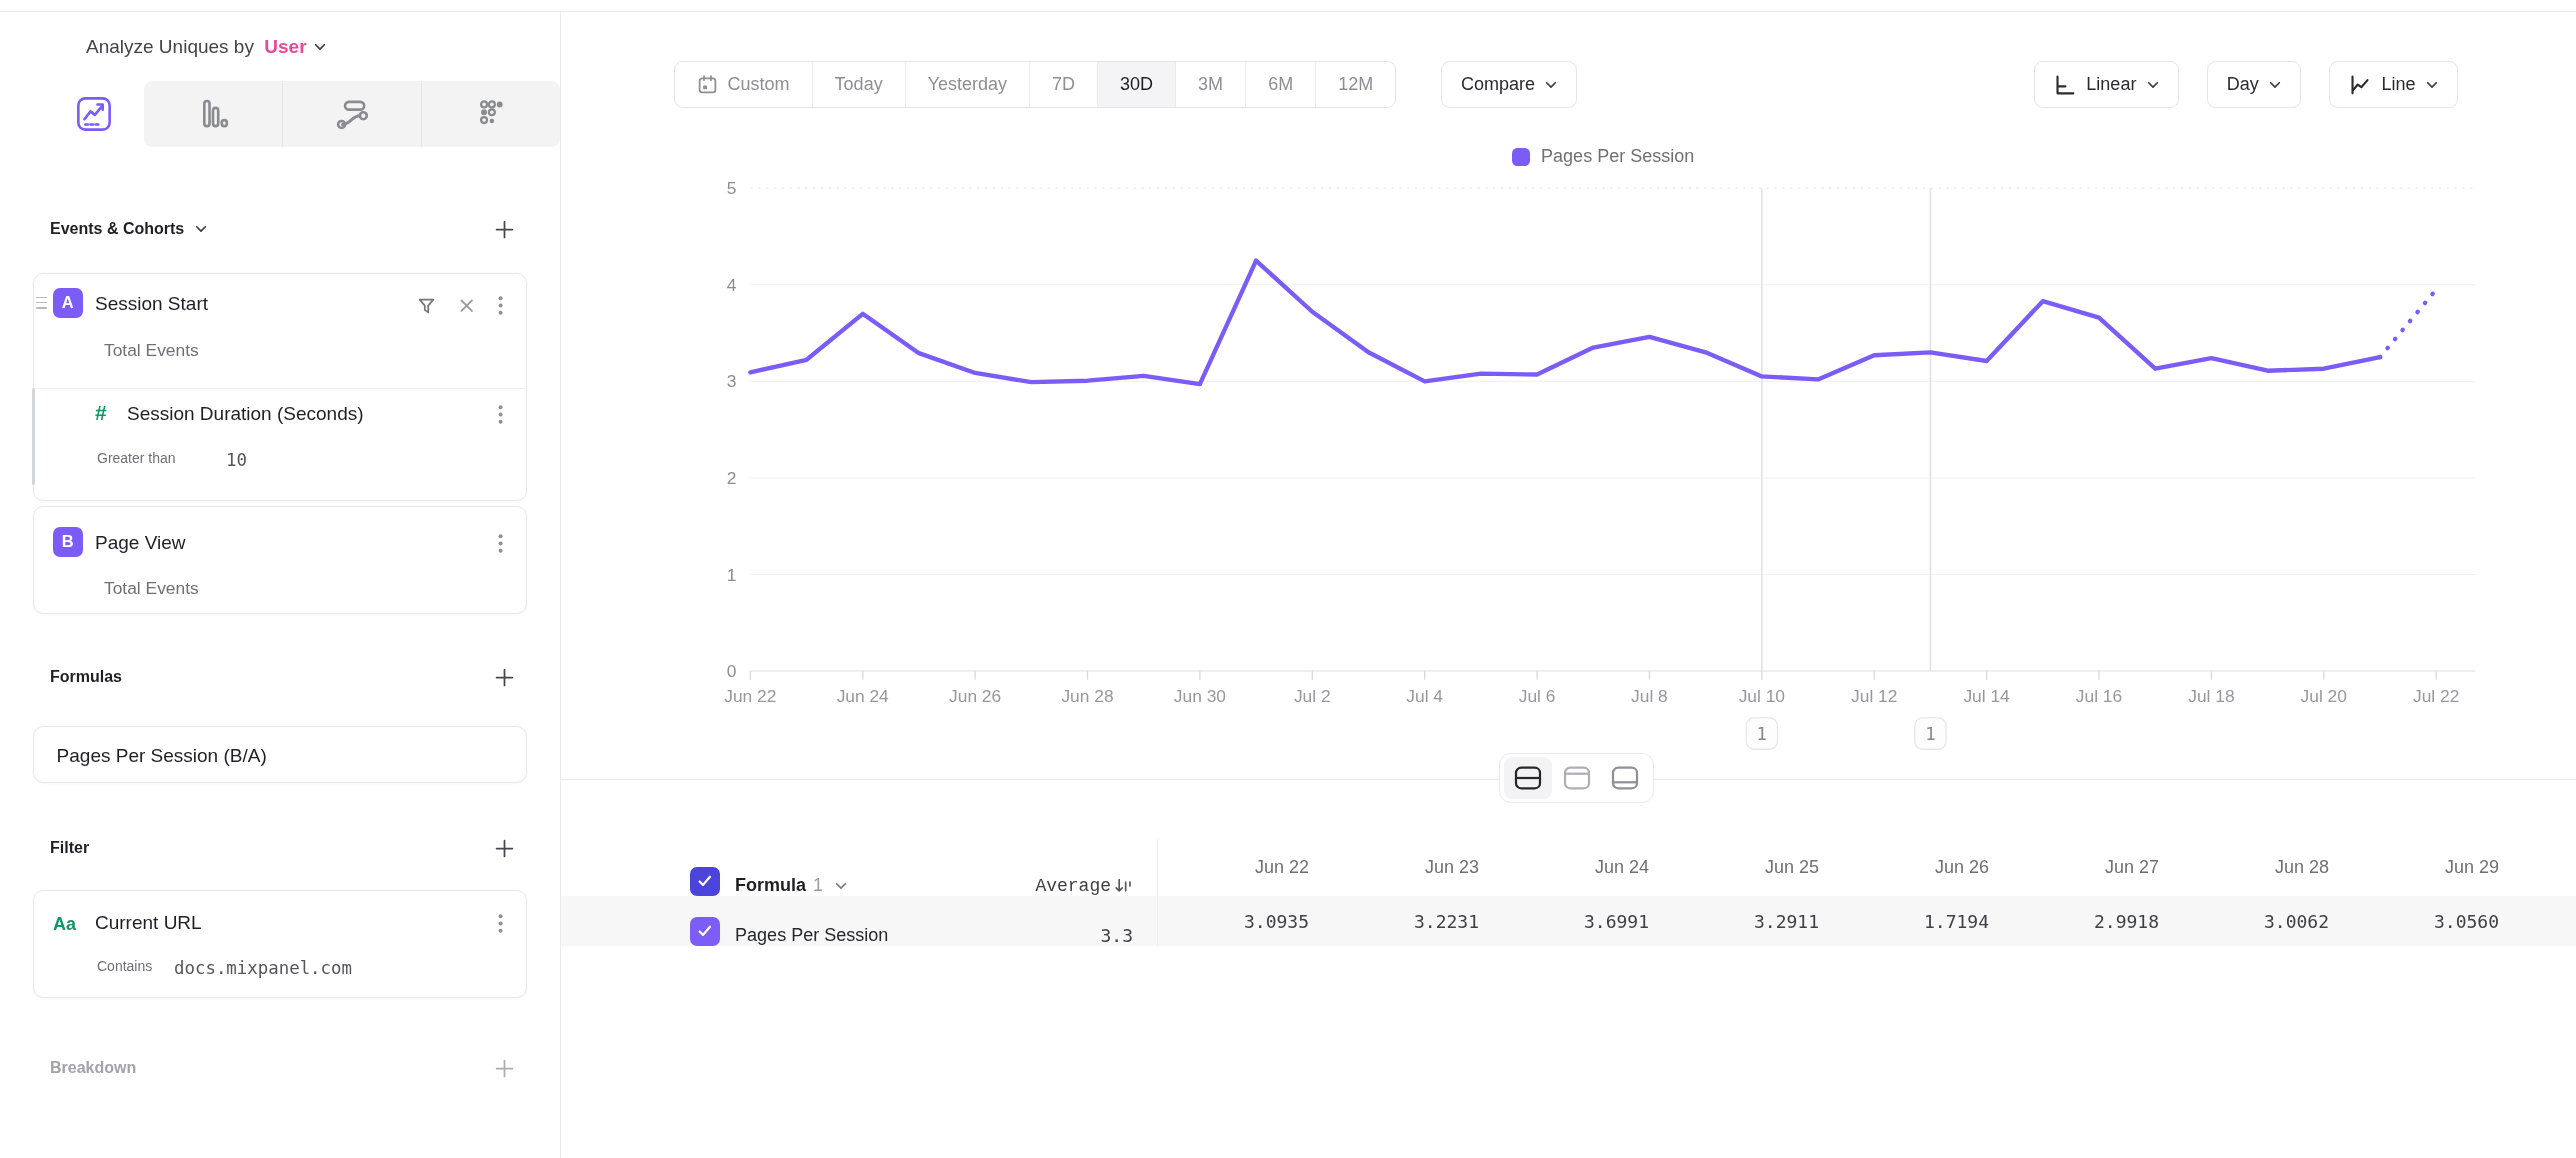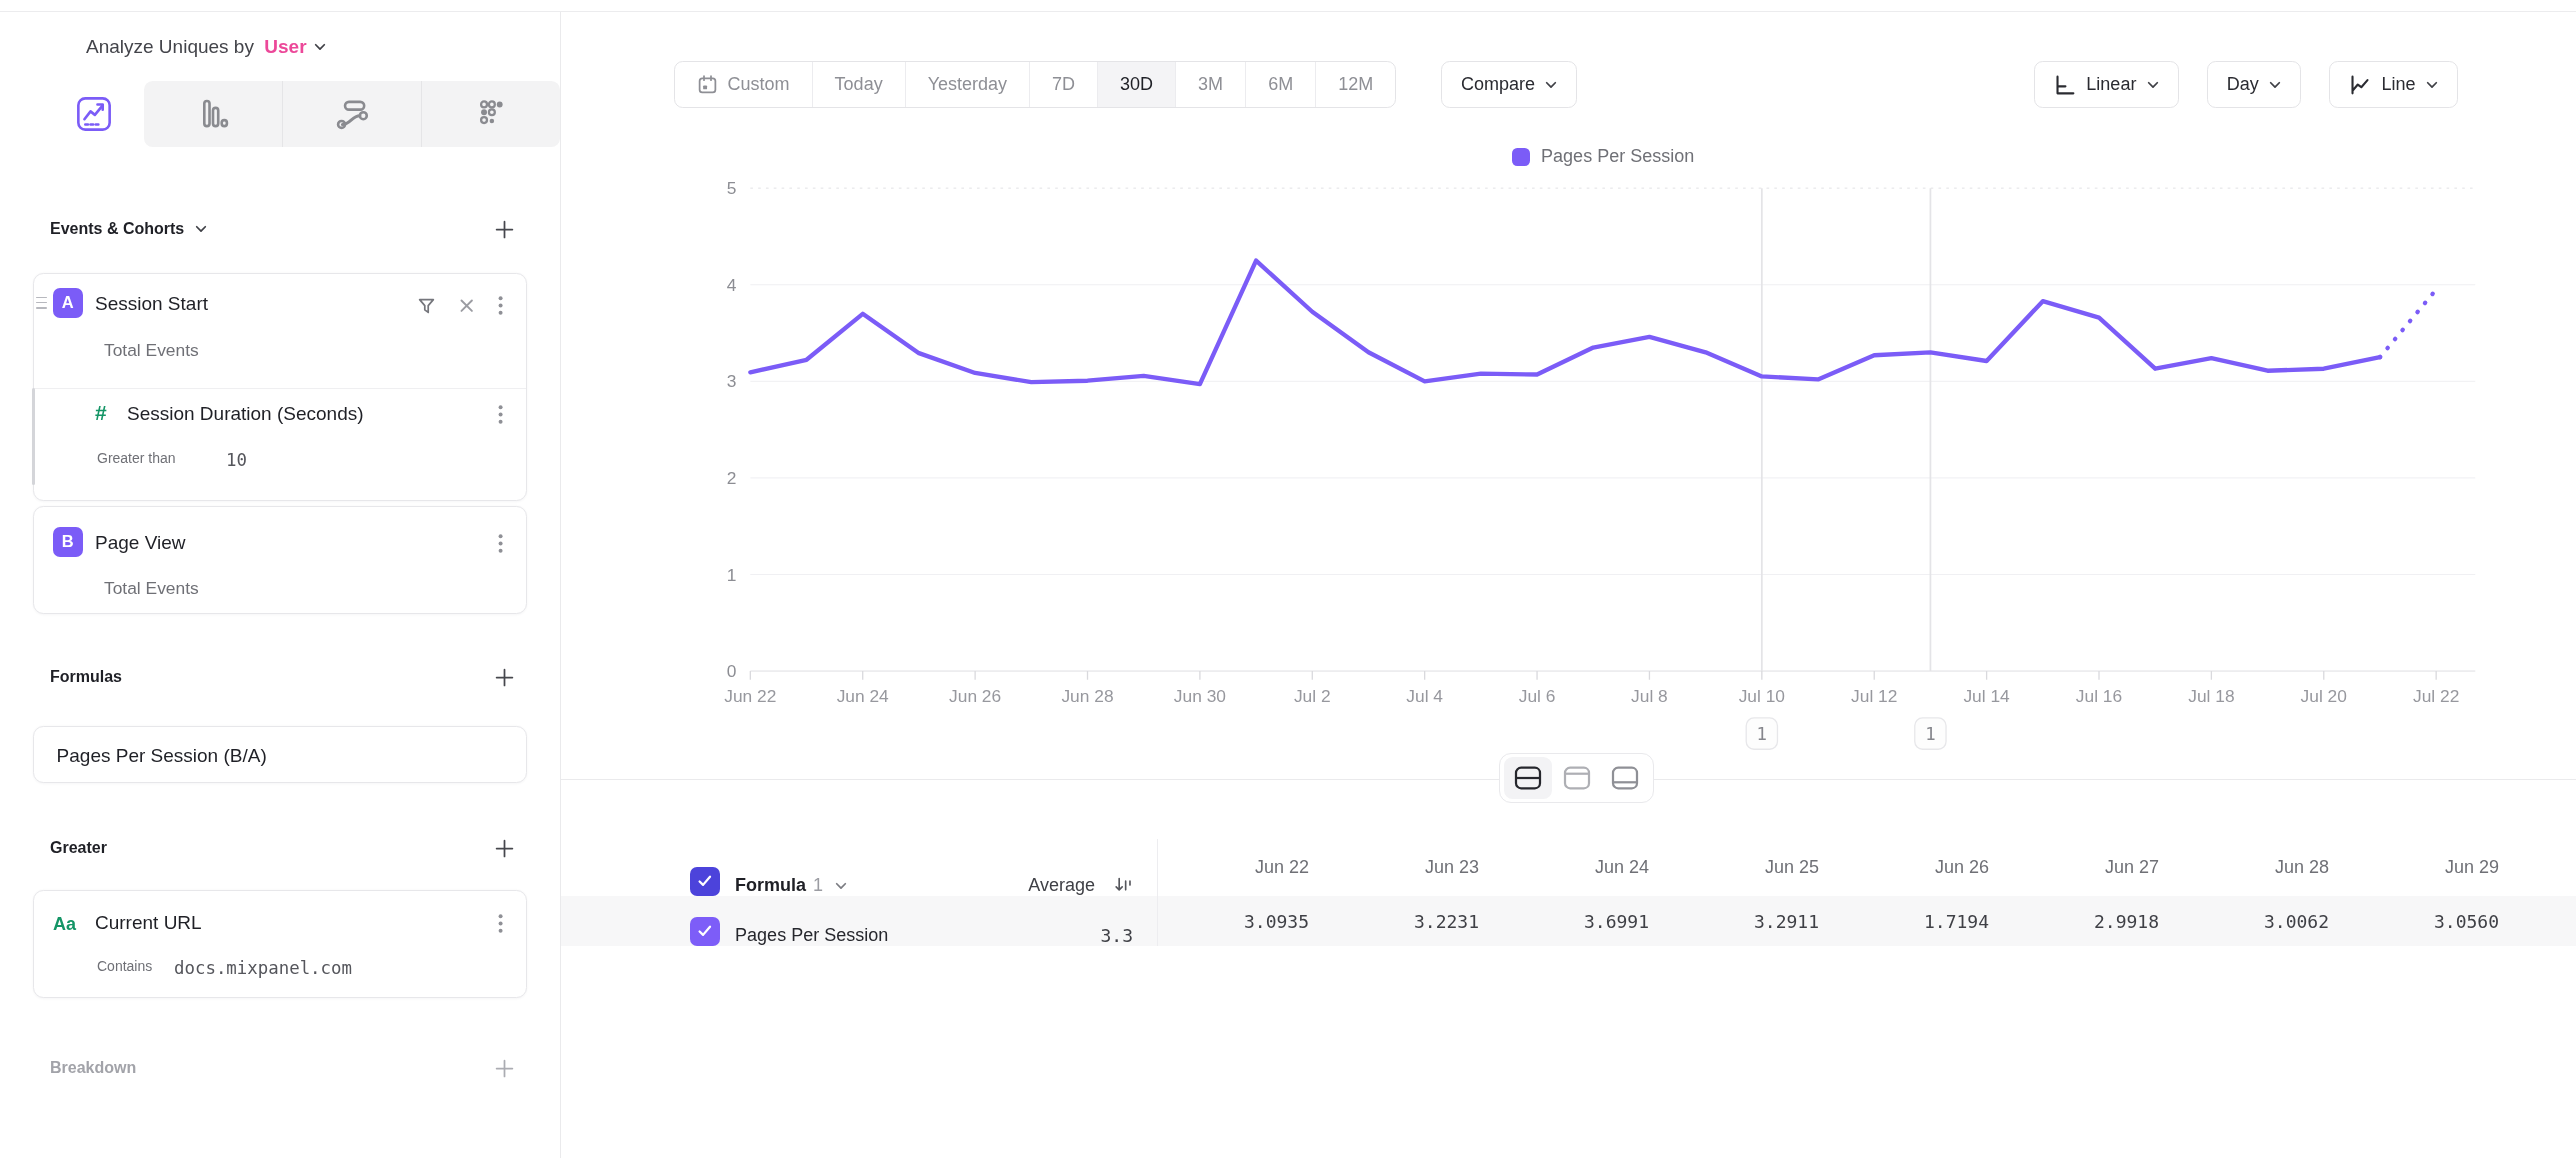--- a/index.html
+++ b/index.html
@@ -62,21 +62,21 @@
   .t-head { top:839px; height:57px; }
   .t-data { top:896px; height:50px; background:#f7f7f8; }
   .left-block { width:597px; display:flex; align-items:flex-end; padding-left:129px; border-right:0.9px solid #ededf0; }
   .chk { width:29.5px; height:29.5px; border-radius:7px; display:flex; align-items:center; justify-content:center; margin-right:15.6px; cursor:pointer; flex:none; }
   .chk.hd { background:#4c43db; }
   .chk.rw { background:#7d5df8; }
   .fname { display:flex; align-items:center; gap:7px; font-size:18px; }
   .fname .b { font-weight:700; color:#1f2026; }
   .fname .n { color:#9b9ca2; }
   .fname svg { margin-left:5.2px; }
-  .avg { margin-left:auto; display:flex; align-items:center; gap:19px; padding-right:24px; }
+  .avg { margin-left:auto; display:flex; align-items:center; gap:3px; padding-right:24px;font-family:Liberation Mono, monospace; }
   .avg .a-lbl { font-size:18px; font-weight:500; color:#3f4046; }
   .row-label { font-size:18px; color:#26272d; }
   .row-avg { margin-left:auto; padding-right:24px; font-size:18px; color:#3f4046; }
   .date-cell { width:170px; text-align:right; padding-right:19px; display:flex; align-items:center; justify-content:flex-end; }
   .date-cell.th { font-size:18px; font-weight:500; color:#6f7076; }
   .date-cell.td { font-size:18px; color:#3f4046; }
 </style>
 </head>
 <body>
 
@@ -199,21 +199,21 @@
       <span class="sec-title">Formulas</span>
       <svg class="plus-btn" viewBox="0 0 24 24">
           <path d="M12 3v18M3 12h18" stroke="#46474d" stroke-width="2" stroke-linecap="round"></path>
         </svg>
     </div>
     <div class="card" style="top:714px;height:57px">
       <span class="ev-name" style="left:22.6px;top:18px;font-weight:400">Pages Per Session (B/A)</span>
     </div>
 
     <div class="sec-head" style="top:817px">
-      <span class="sec-title">Greater</span>
+      <span class="sec-title">Filter</span>
       <svg class="plus-btn" viewBox="0 0 24 24">
           <path d="M12 3v18M3 12h18" stroke="#46474d" stroke-width="2" stroke-linecap="round"></path>
         </svg>
     </div>
     <div class="card" style="top:878px;height:108px">
       <span class="green-glyph" style="left:19px;top:22.6px;font-size:18px">Aa</span>
       <span class="ev-name" style="left:61px;top:21px">Current URL</span>
       <span class="row-icons" style="top:22px">
         <svg width="5.2" height="21" viewBox="0 0 6 24">
             <circle cx="3" cy="3.5" r="2.3" fill="#8f9096"></circle>

